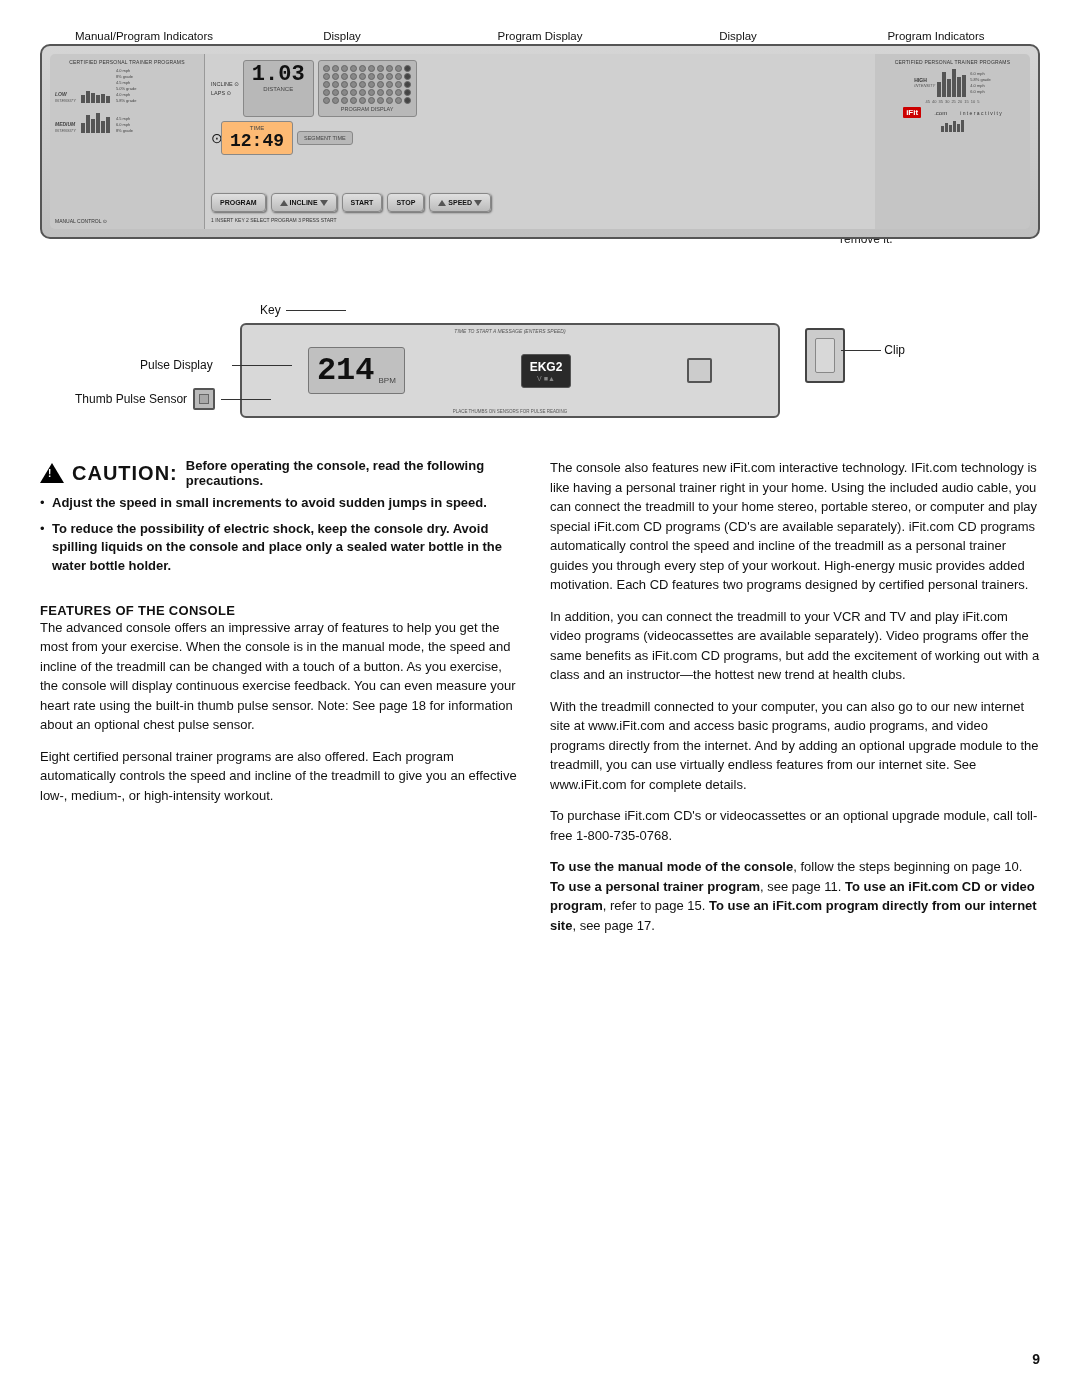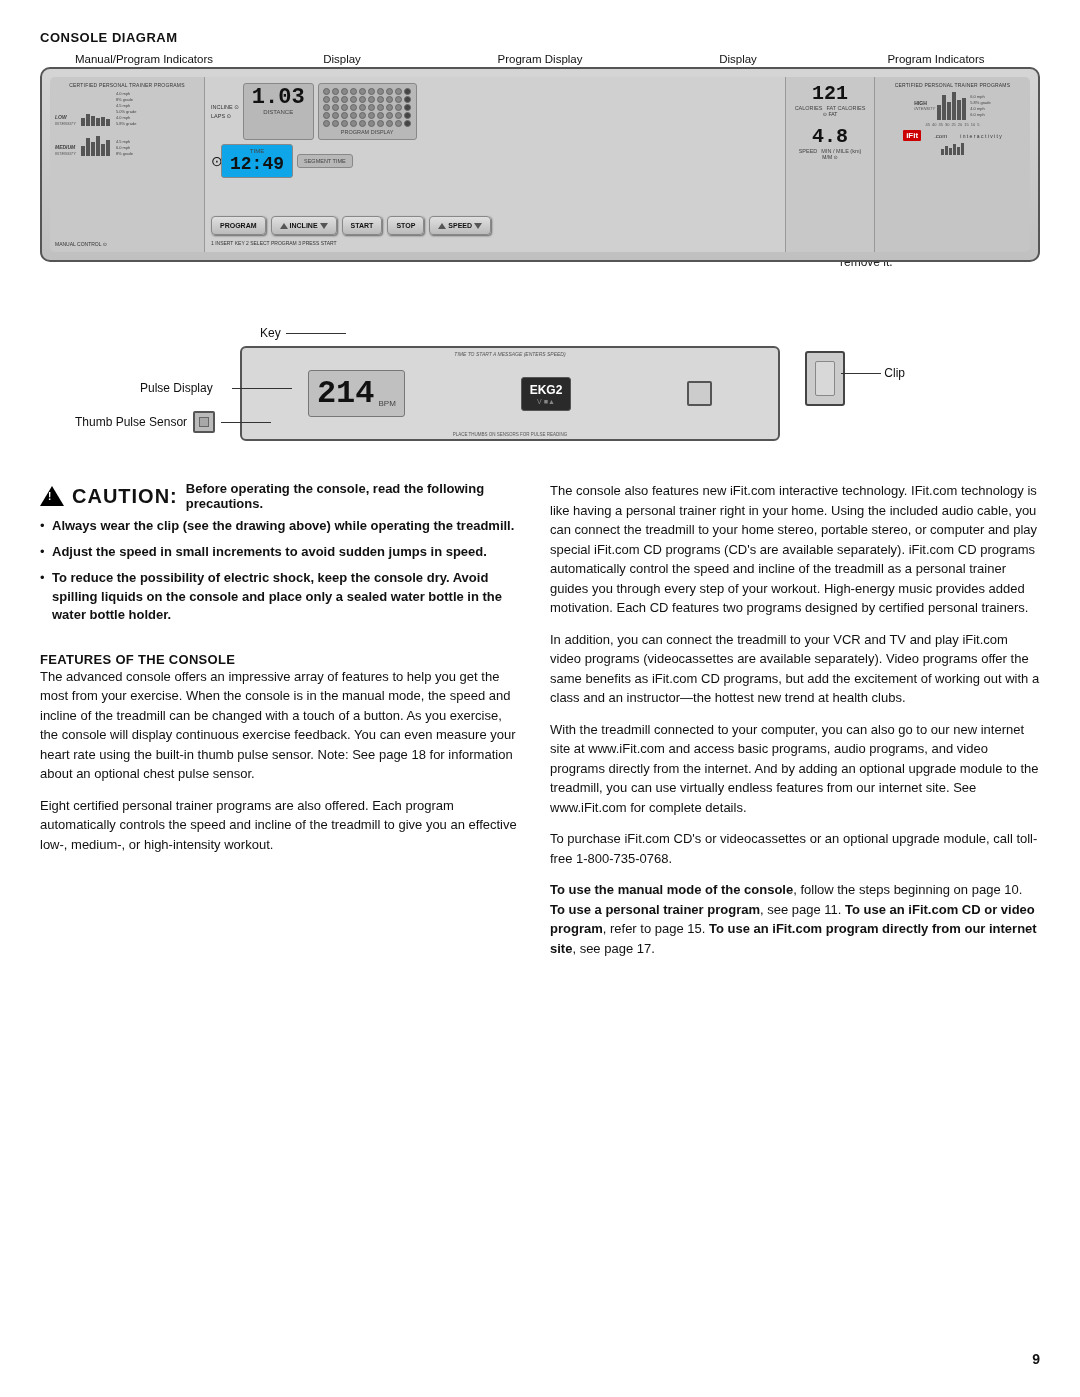--- a/index.html
+++ b/index.html
@@ -148,21 +148,20 @@
       height: 195px;
       position: relative;
     }
   </style>
 </head>
 <body>
 
 <div>
 
   <div>
-    <div class="console-diagram-title">CONSOLE DIAGRAM</div>
 
     <div class="diagram-wrapper">
       <div class="label-row">
         <div class="label-item">Manual/Program Indicators</div>
         <div class="label-item">Display</div>
         <div class="label-item">Program Display</div>
         <div class="label-item">Display</div>
         <div class="label-item">Program Indicators</div>
       </div>
 
@@ -292,21 +291,21 @@
                 <div style="width:7px;height:7px;border:1px solid #666;border-radius:50%;background:#888;"></div>
                 <div style="width:7px;height:7px;border:1px solid #666;border-radius:50%;background:#888;"></div>
                 <div style="width:7px;height:7px;border:1px solid #666;border-radius:50%;background:#444;"></div>
               </div>
               <div style="font-size:5.5px; color:#444; text-transform:uppercase;">PROGRAM DISPLAY</div>
             </div>
           </div>
 
           <div style="display:flex; gap:4px; align-items:center;">
             <div style="width:6px;">⊙</div>
-            <div style="background:#0ea5e9; border:1px solid #888; border-radius:3px; padding:3px 8px; display:flex; flex-direction:column; align-items:center;">
+            <div style="background:#fdba74; border:1px solid #888; border-radius:3px; padding:3px 8px; display:flex; flex-direction:column; align-items:center;">
               <div style="font-size:6px; color:#444;">TIME</div>
               <div style="font-size:18px; font-weight:bold; font-family:'Courier New',monospace; color:#111;">12:49</div>
             </div>
             <div style="background:#b8b8b8; border:1px solid #888; border-radius:3px; padding:3px 6px; display:flex; flex-direction:column; align-items:center;">
               <div style="font-size:5.5px; color:#444;">SEGMENT TIME</div>
             </div>
           </div>
 
           <div style="display:flex; gap:5px; align-items:center; margin-top:auto;">
             <div style="background:linear-gradient(to bottom,#e0e0e0,#bbb);border:1px solid #888;border-radius:4px;padding:5px 8px;font-size:7px;font-weight:bold;box-shadow:1px 1px 2px #666; cursor:pointer;">PROGRAM</div>
@@ -319,38 +318,20 @@
             <div style="background:linear-gradient(to bottom,#e0e0e0,#bbb);border:1px solid #888;border-radius:4px;padding:5px 8px;font-size:7px;font-weight:bold;box-shadow:1px 1px 2px #666; cursor:pointer;">STOP</div>
             <div style="background:linear-gradient(to bottom,#e0e0e0,#bbb);border:1px solid #888;border-radius:4px;padding:5px 8px;font-size:7px;font-weight:bold;box-shadow:1px 1px 2px #666; cursor:pointer; display:flex; gap:2px; align-items:center;">
               <span style="display:inline-block;width:0;height:0;border-left:4px solid transparent;border-right:4px solid transparent;border-bottom:6px solid #555;"></span>
               SPEED
               <span style="display:inline-block;width:0;height:0;border-left:4px solid transparent;border-right:4px solid transparent;border-top:6px solid #555;"></span>
             </div>
           </div>
           <div style="font-size:5px; color:#333; margin-top:1px;">1 INSERT KEY 2 SELECT PROGRAM 3 PRESS START</div>
         </div>
 
-        <div style="width:90px; background:#c8c8c8; border-left:1px solid #999; border-right:1px solid #999; padding:5px; display:flex; flex-direction:column; gap:4px; align-items:center;">
-          <div style="display:flex; flex-direction:column; align-items:center;">
-            <div style="font-size:20px; font-weight:bold; font-family:'Courier New',monospace; color:#111;">121</div>
-            <div style="display:flex; gap:4px;">
-              <span style="font-size:5.5px; color:#444;">CALORIES</span>
-              <span style="font-size:5.5px; color:#444;">FAT CALORIES</span>
-            </div>
-            <div style="font-size:5px; color:#333; display:flex; align-items:center; gap:1px;">⊙ FAT</div>
-          </div>
-          <div style="display:flex; flex-direction:column; align-items:center; margin-top:4px;">
-            <div style="font-size:20px; font-weight:bold; font-family:'Courier New',monospace; color:#111;">4.8</div>
-            <div style="display:flex; gap:4px;">
-              <span style="font-size:5.5px; color:#444;">SPEED</span>
-              <span style="font-size:5.5px; color:#444;">MIN / MILE (km)</span>
-            </div>
-            <div style="font-size:5px; color:#333; display:flex; align-items:center; gap:1px;">M/M ⊙</div>
-          </div>
-        </div>
 
         <div style="width:155px; background:#c5c5c5; border-radius:0 5px 5px 0; padding:5px; display:flex; flex-direction:column; align-items:center;">
           <div style="font-size:5px; text-align:center; letter-spacing:0.2px; color:#333; margin-bottom:2px; text-transform:uppercase;">CERTIFIED PERSONAL TRAINER PROGRAMS</div>
 
           <div style="display:flex; align-items:center; gap:2px; margin-bottom:2px;">
             <div style="display:flex; flex-direction:column;">
               <span style="font-size:5px; font-weight:bold; color:#333;">HIGH</span>
               <span style="font-size:4px; color:#555; font-style:italic;">INTENSITY</span>
             </div>
             <div style="display:flex; align-items:flex-end; gap:1px; height:30px;">
@@ -464,23 +445,20 @@
 
       <div class="caution-box">
         <div class="caution-header">
           <div class="caution-triangle"></div>
           <span class="caution-title">CAUTION:</span>
           <span class="caution-subtitle">Before operating the console, read the following precautions.</span>
         </div>
 
         <ul class="bullet-list">
           <li>
-            <strong>Always wear the clip (see the drawing above) while operating the treadmill.</strong>
-          </li>
-          <li>
             <strong>Adjust the speed in small increments to avoid sudden jumps in speed.</strong>
           </li>
           <li>
             <strong>To reduce the possibility of electric shock, keep the console dry. Avoid spilling liquids on the console and place only a sealed water bottle in the water bottle holder.</strong>
           </li>
         </ul>
       </div>
 
       <div>
         <div class="section-title">FEATURES OF THE CONSOLE</div>

